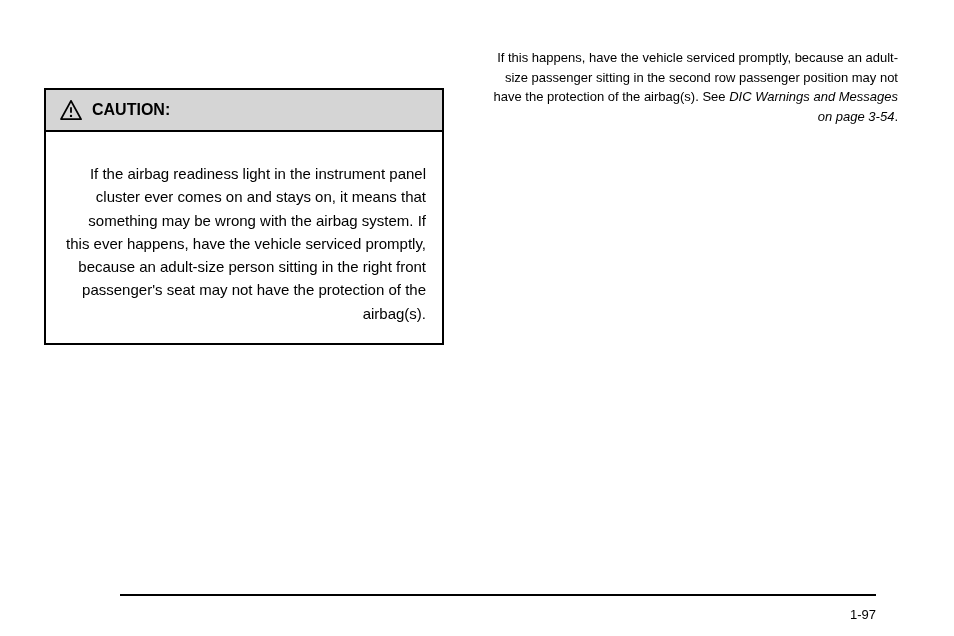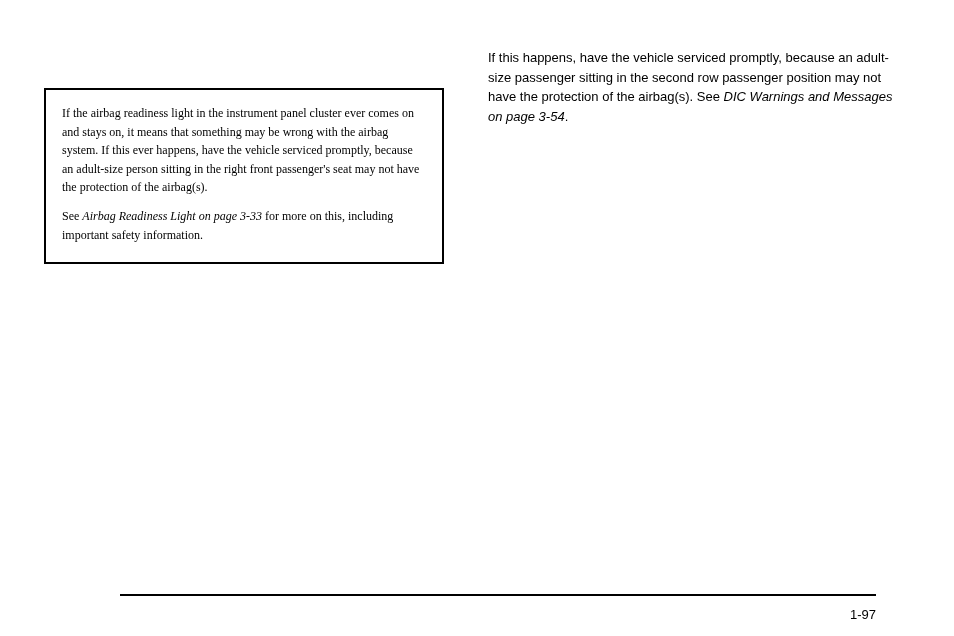--- a/index.html
+++ b/index.html
@@ -15,20 +15,21 @@
   }
   .columns {
     display: flex;
     gap: 44px;
   }
   .col {
     flex: 1;
     font-size: 13px;
     line-height: 1.5;
     color: #000;
+    text-align: right;
   }
   .col-left {
     flex: 0 0 400px;
   }
   .col-right {
     flex: 1;
   }
   .caution-box {
     border: 2px solid #000;
     margin-top: 40px;
@@ -45,24 +46,23 @@
   .caution-icon {
     width: 22px;
     height: 20px;
     display: block;
   }
   .caution-title {
     font-weight: bold;
     font-size: 16px;
   }
   .caution-body {
-    padding: 14px 16px 18px 16px;
-    font-size: 12px;
+    padding: 30px 16px 18px 16px;
+    font-size: 15px;
     line-height: 1.55;
-    font-family: Liberation Serif, serif;
   }
   .caution-body p { margin-bottom: 10px; }
   .caution-body p:last-child { margin-bottom: 0; }
   .col p { margin-bottom: 10px; }
   .col p:last-child { margin-bottom: 0; }
   .italic { font-style: italic; }
   .footer-rule {
     position: absolute;
     left: 120px;
     right: 78px;
@@ -78,25 +78,30 @@
   }
 </style>
 </head>
 <body>
 
 <div class="page">
   <div class="columns">
 
     <div class="col col-left">
       <div class="caution-box">
+        <div class="caution-header">
+          <svg class="caution-icon" viewBox="0 0 24 22">
+            <path d="M12 1 L23 21 L1 21 Z" fill="none" stroke="#000" stroke-width="2" stroke-linejoin="round"></path>
+            <line x1="12" y1="8" x2="12" y2="14" stroke="#000" stroke-width="2"></line>
+            <circle cx="12" cy="17.5" r="1.3" fill="#000"></circle>
+          </svg>
+          <span class="caution-title">CAUTION:</span>
+        </div>
         <div class="caution-body">
           <p>If the airbag readiness light in the instrument panel cluster ever comes on and stays on, it means that something may be wrong with the airbag system. If this ever happens, have the vehicle serviced promptly, because an adult-size person sitting in the right front passenger's seat may not have the protection of the airbag(s).</p>
-          <p>
-            <span>See </span><span class="italic">Airbag Readiness Light on page 3-33</span><span> for more on this, including important safety information.</span>
-          </p>
         </div>
       </div>
     </div>
 
     <div class="col col-right">
       <p>
         <span>If this happens, have the vehicle serviced promptly, because an adult-size passenger sitting in the second row passenger position may not have the protection of the airbag(s). See </span><span class="italic">DIC Warnings and Messages on page 3-54</span><span>.</span>
       </p>
     </div>
 

